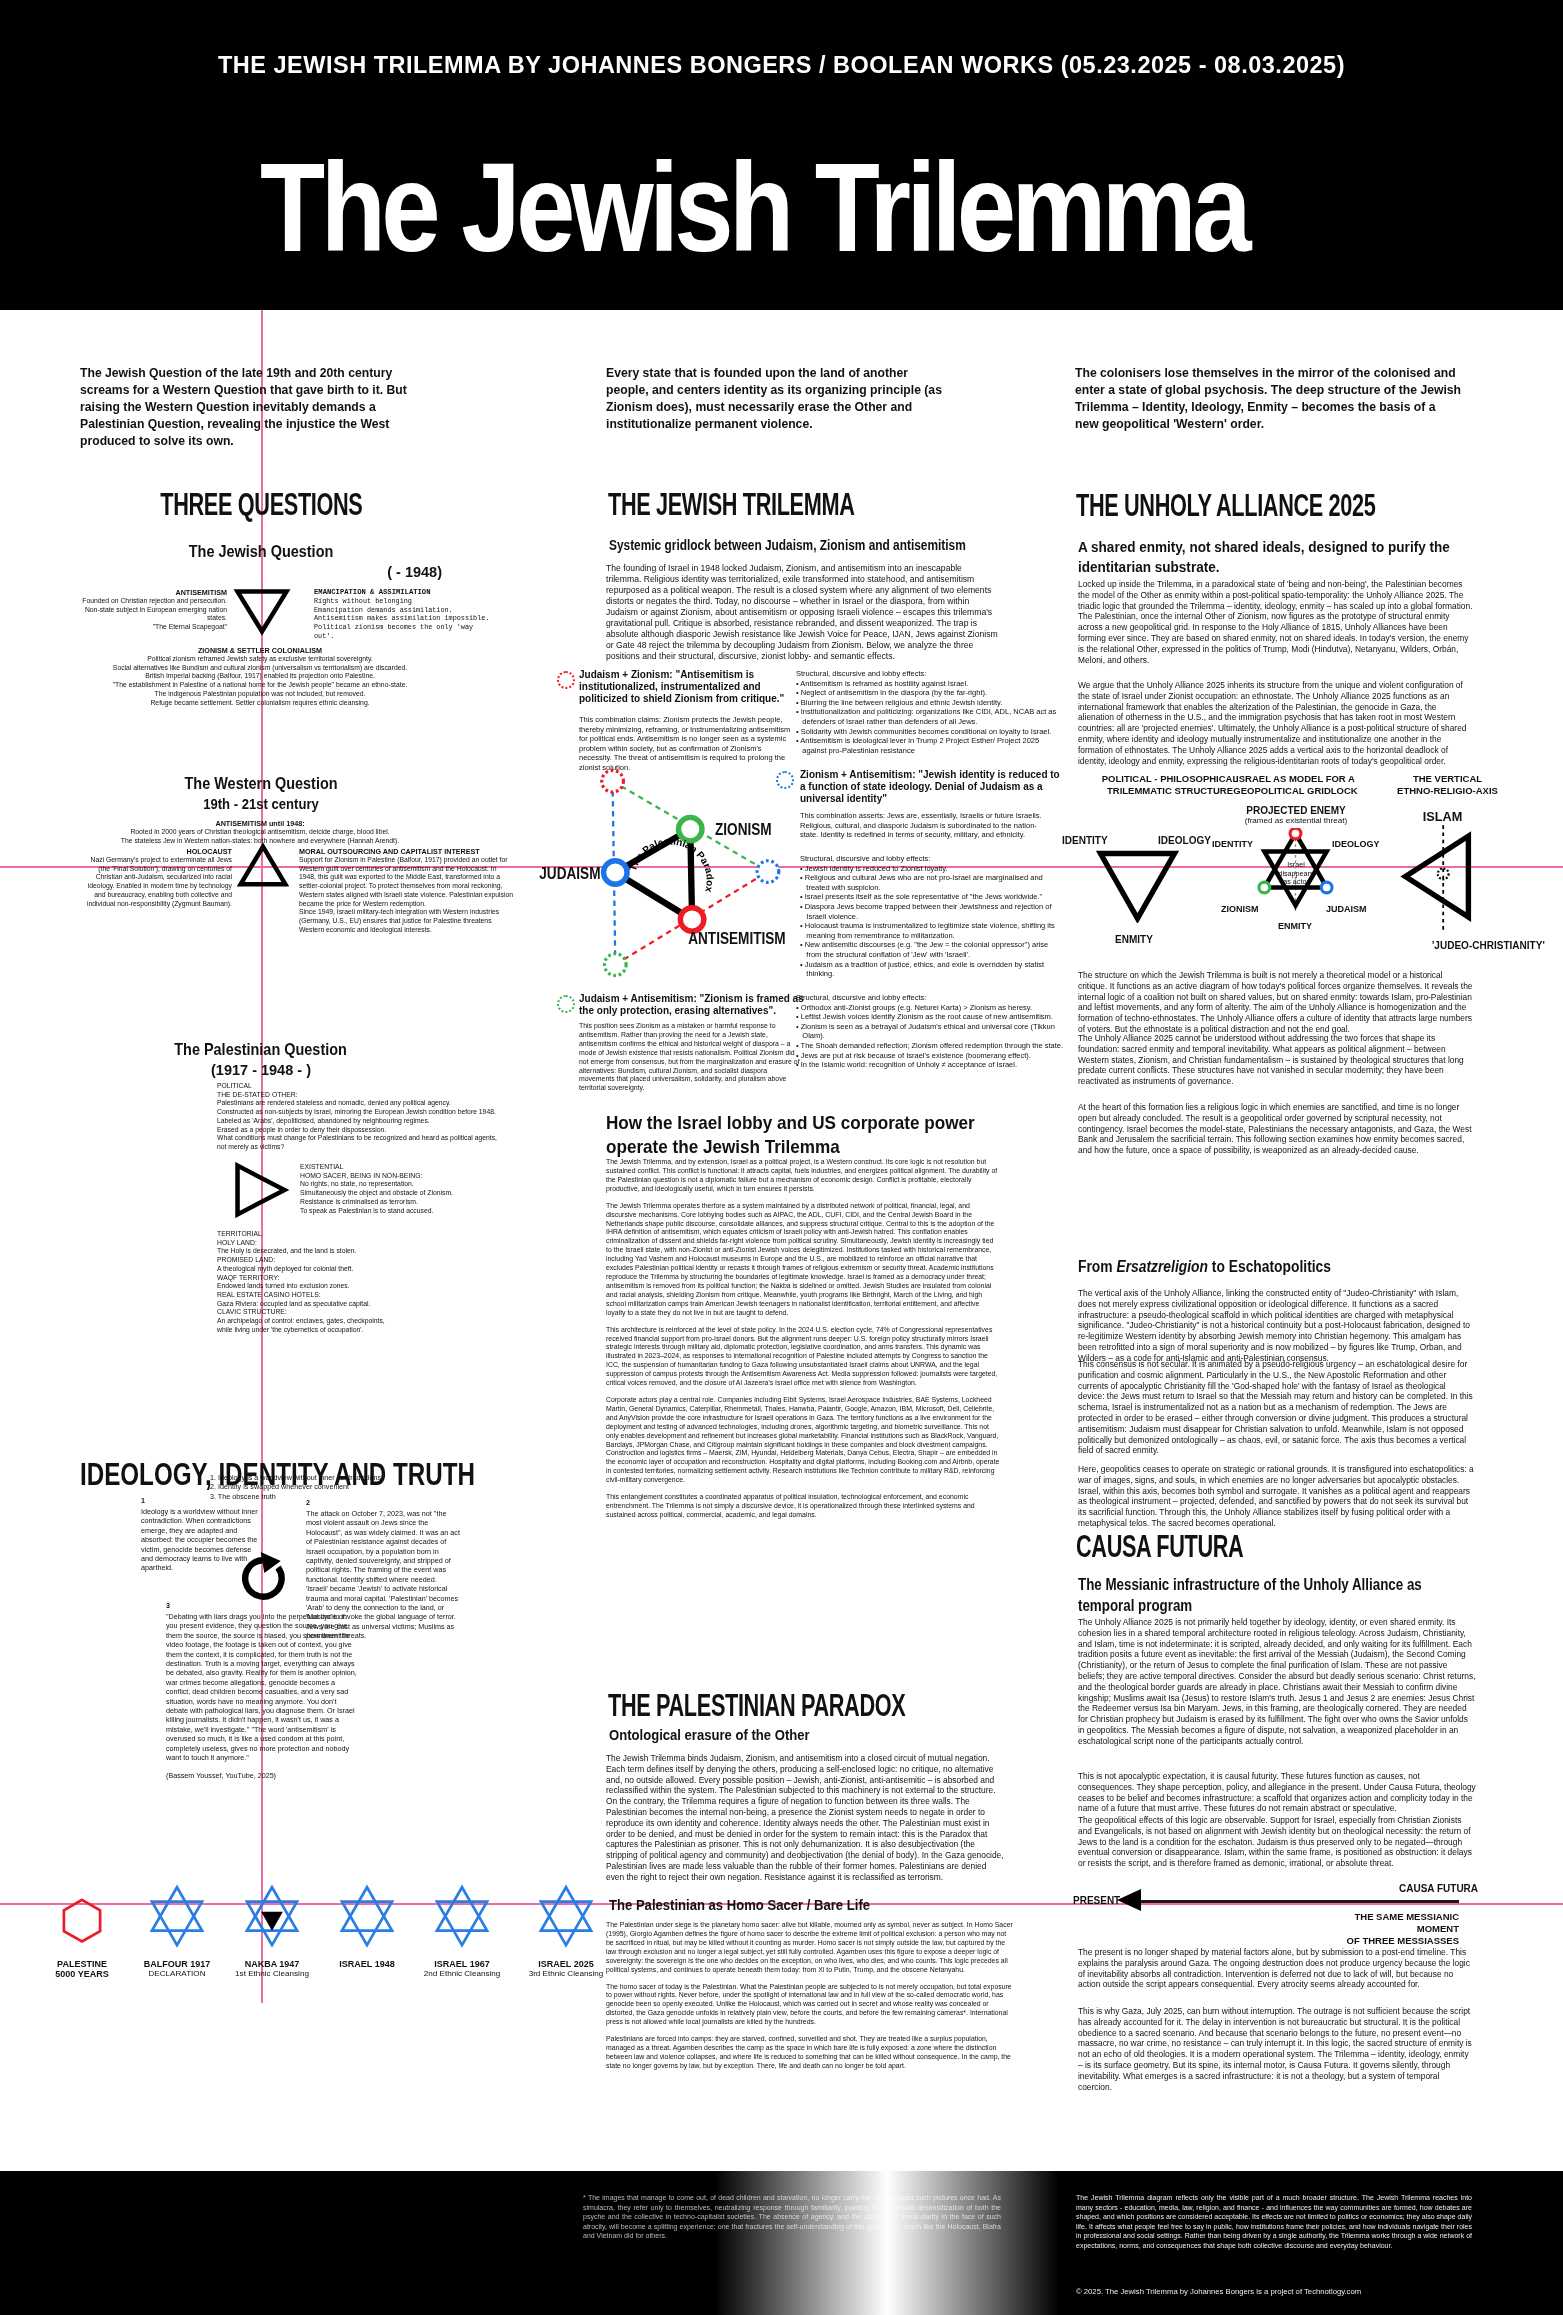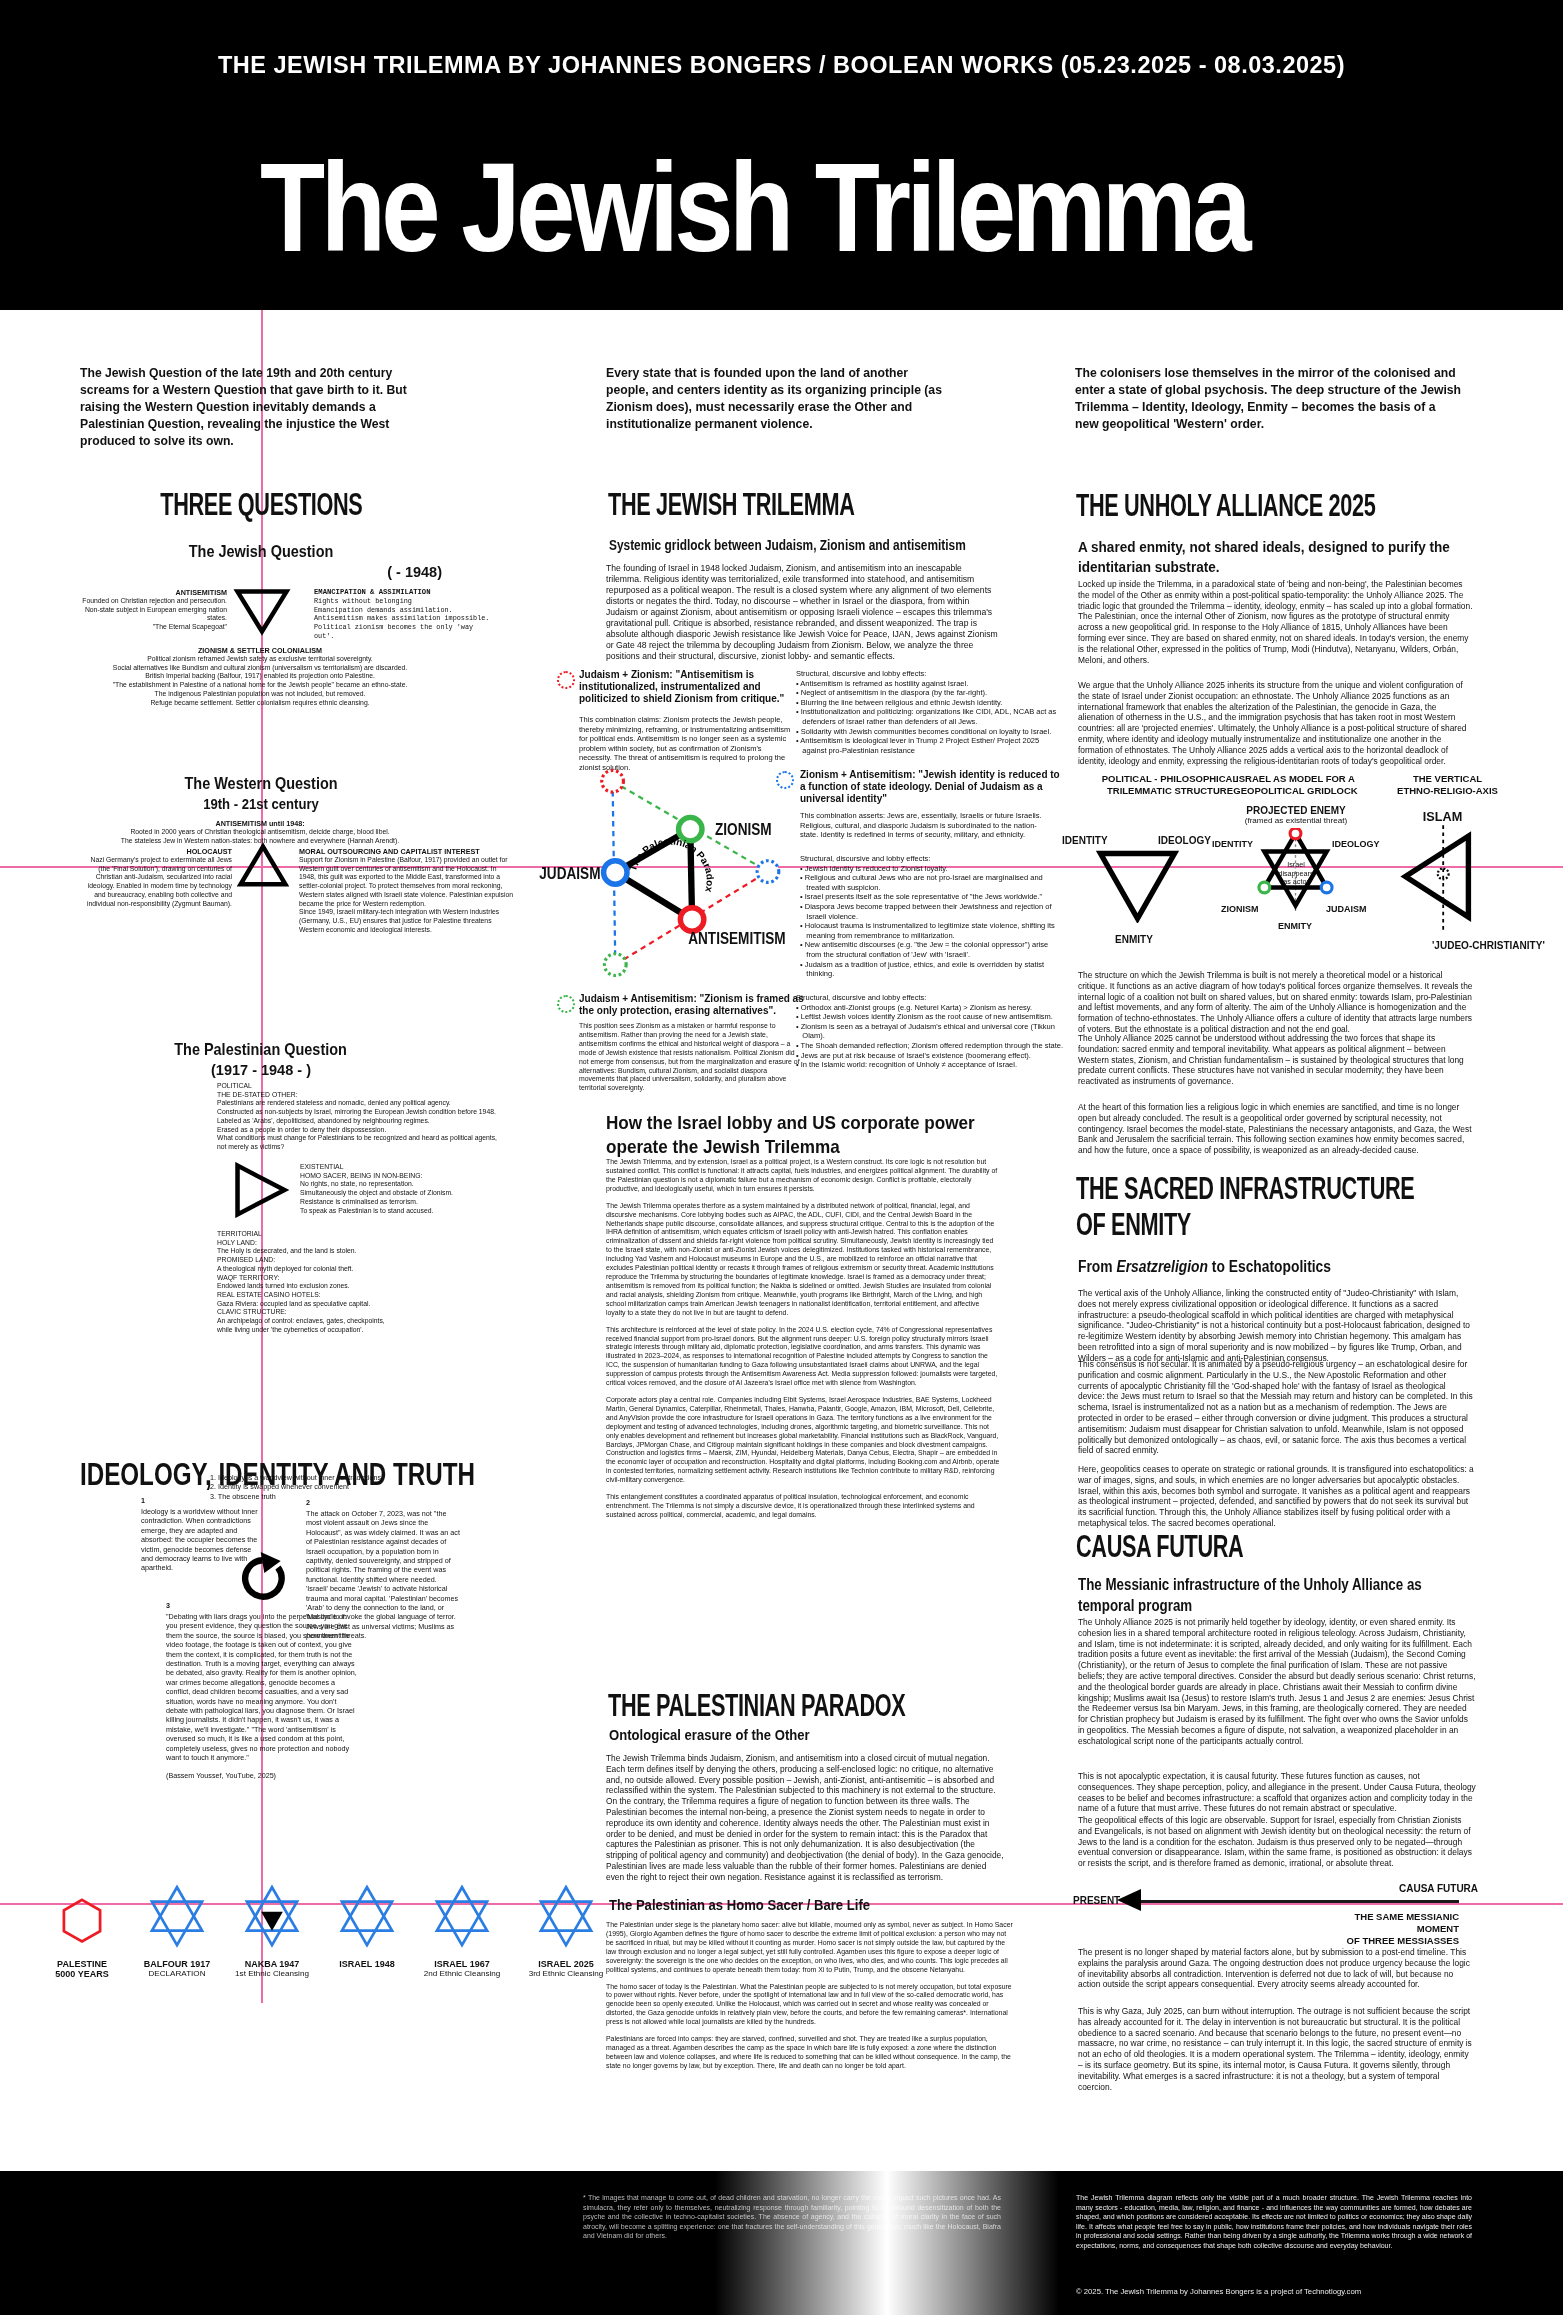--- a/index.html
+++ b/index.html
@@ -314,24 +314,20 @@
     <circle cx="48" cy="54" r="6" fill="none" stroke="#000" stroke-width="2.5" stroke-dasharray="2 2"></circle>
   </svg>
   <div class="abs z2 ctr" style="left:1402px;top:936px;width:172px;">
     <span class="cxC" style="display:inline-block;font-weight:bold;font-size:11.8px;transform:scaleX(.85);white-space:nowrap;">'JUDEO-CHRISTIANITY'</span>
   </div>
 
   <div class="abs z2 body9" style="left:1078px;top:970px;width:396px;">The structure on which the Jewish Trilemma is built is not merely a theoretical model or a historical critique. It functions as an active diagram of how today's political forces organize themselves. It reveals the internal logic of a coalition not built on shared values, but on shared enmity: towards Islam, pro-Palestinian and leftist movements, and any form of alterity. The aim of the Unholy Alliance is homogenization and the formation of techno-ethnostates. The Unholy Alliance offers a culture of identity that attracts large numbers of voters. But the ethnostate is a political distraction and not the end goal.</div>
   <div class="abs z2 body9" style="left:1078px;top:1033px;width:396px;">The Unholy Alliance 2025 cannot be understood without addressing the two forces that shape its foundation: sacred enmity and temporal inevitability. What appears as political alignment – between Western states, Zionism, and Christian fundamentalism – is sustained by theological structures that long predate current conflicts. These structures have not vanished in secular modernity; they have been reactivated as instruments of governance.</div>
   <div class="abs z2 body9" style="left:1078px;top:1102px;width:396px;">At the heart of this formation lies a religious logic in which enemies are sanctified, and time is no longer open but already concluded. The result is a geopolitical order governed by scriptural necessity, not contingency. Israel becomes the model-state, Palestinians the necessary antagonists, and Gaza, the West Bank and Jerusalem the sacrificial terrain. This following section examines how enmity becomes sacred, and how the future, once a space of possibility, is weaponized as an already-decided cause.</div>
 
-  <div class="abs z2" style="left:1076px;top:1171px;">
-    <span class="bigH2 cxL pre" style="display:inline-block;">THE SACRED INFRASTRUCTURE
-OF ENMITY</span>
-  </div>
   <div class="abs z2" style="left:1078px;top:1257px;">
     <span class="cxL" style="display:inline-block;font-weight:bold;font-size:16.3px;transform:scaleX(.85);white-space:nowrap;">
       <span>From </span><span class="i">Ersatzreligion</span><span> to Eschatopolitics</span>
     </span>
   </div>
   <div class="abs z2 body9" style="left:1078px;top:1288px;width:396px;">The vertical axis of the Unholy Alliance, linking the constructed entity of "Judeo-Christianity" with Islam, does not merely express civilizational opposition or ideological difference. It functions as a sacred infrastructure: a pseudo-theological scaffold in which political identities are charged with metaphysical significance. "Judeo-Christianity" is not a historical continuity but a post-Holocaust fabrication, designed to re-legitimize Western identity by absorbing Jewish memory into Christian hegemony. This amalgam has been retrofitted into a sign of moral superiority and is now mobilized – by figures like Trump, Orban, and Wilders – as a code for anti-Islamic and anti-Palestinian consensus.</div>
   <div class="abs z2 body9" style="left:1078px;top:1359px;width:396px;">This consensus is not secular. It is animated by a pseudo-religious urgency – an eschatological desire for purification and cosmic alignment. Particularly in the U.S., the New Apostolic Reformation and other currents of apocalyptic Christianity fill the 'God-shaped hole' with the fantasy of Israel as theological device: the Jews must return to Israel so that the Messiah may return and history can be completed. In this schema, Israel is instrumentalized not as a nation but as a mechanism of redemption. The Jews are protected in order to be erased – either through conversion or divine judgment. This produces a structural antisemitism: Judaism must disappear for Christian salvation to unfold. Meanwhile, Islam is not opposed politically but demonized ontologically – as chaos, evil, or satanic force. The axis thus becomes a vertical field of sacred enmity.</div>
   <div class="abs z2 body9" style="left:1078px;top:1464px;width:396px;">Here, geopolitics ceases to operate on strategic or rational grounds. It is transfigured into eschatopolitics: a war of images, signs, and souls, in which enemies are no longer adversaries but apocalyptic obstacles. Israel, within this axis, becomes both symbol and surrogate. It vanishes as a political agent and reappears as theological instrument – projected, defended, and sanctified by powers that do not seek its survival but its sacrificial function. Through this, the Unholy Alliance stabilizes itself by fusing political order with a metaphysical telos. The sacred becomes operational.</div>
 
   <div class="abs z2" style="left:1076px;top:1529px;">

